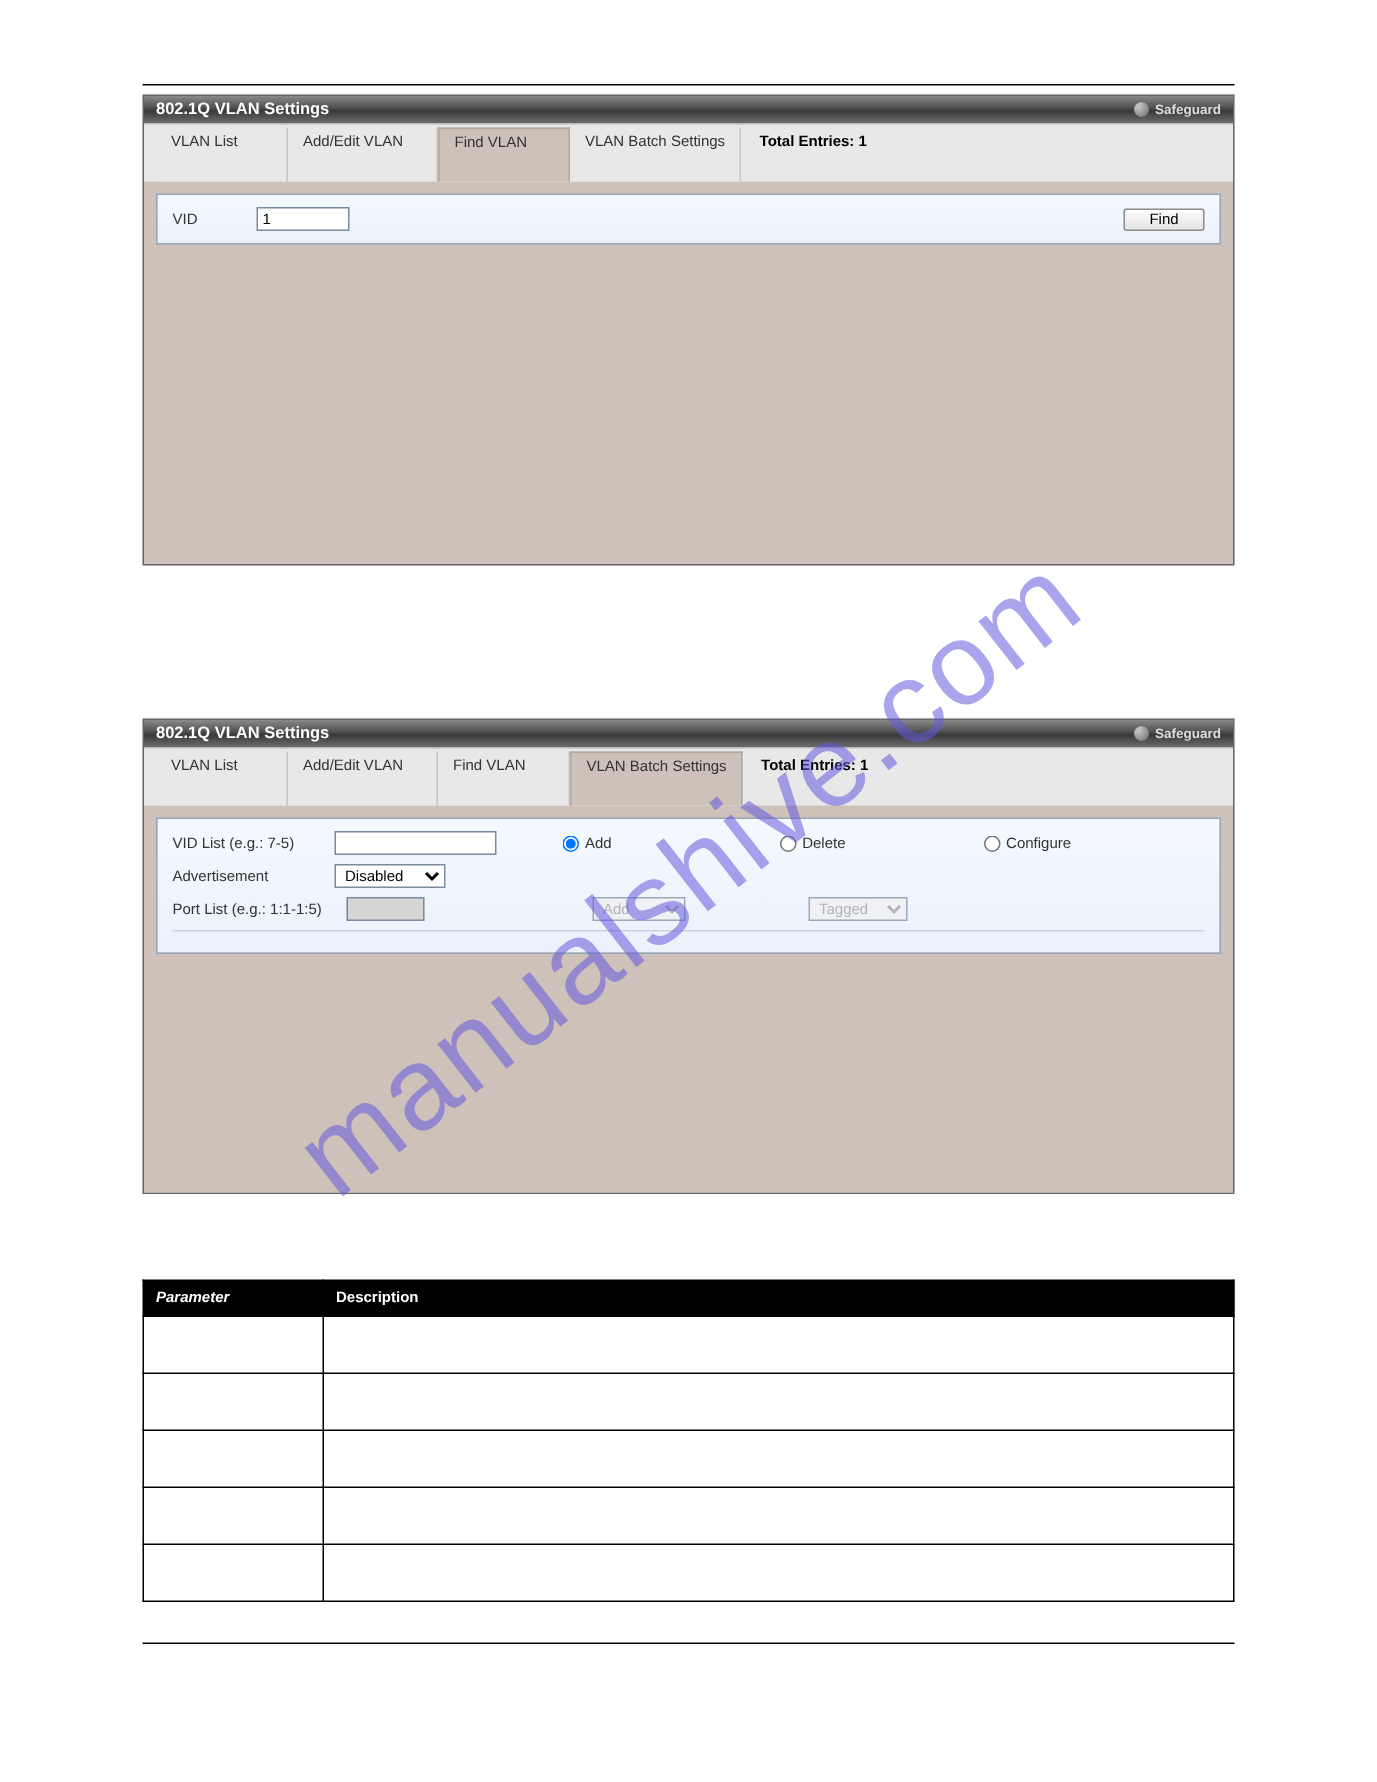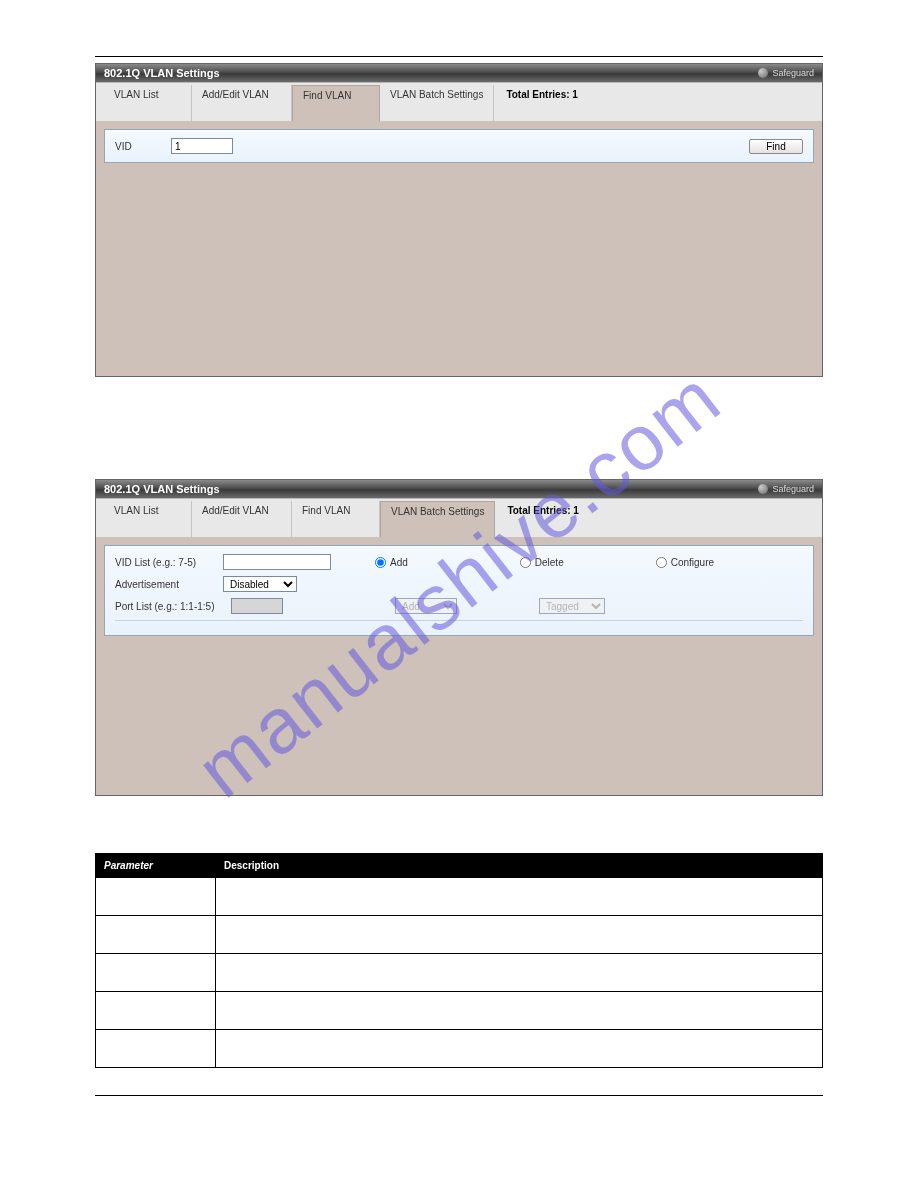--- a/index.html
+++ b/index.html
@@ -46,21 +46,21 @@
     display: flex;
     justify-content: space-between;
     align-items: center;
   }
   .safeguard {
     display: flex;
     align-items: center;
     gap: 4px;
     font-size: 9px;
     color: #ddd;
-    font-weight: normal;
+    font-weight: bold;
   }
   .safeguard-icon {
     width: 10px; height: 10px;
     border-radius: 50%;
     background: radial-gradient(circle at 30% 30%, #ccc, #666);
   }
   .tabs {
     display: flex;
     border-top: 1px solid #b8b8b8;
     background: #e8e8e8;

